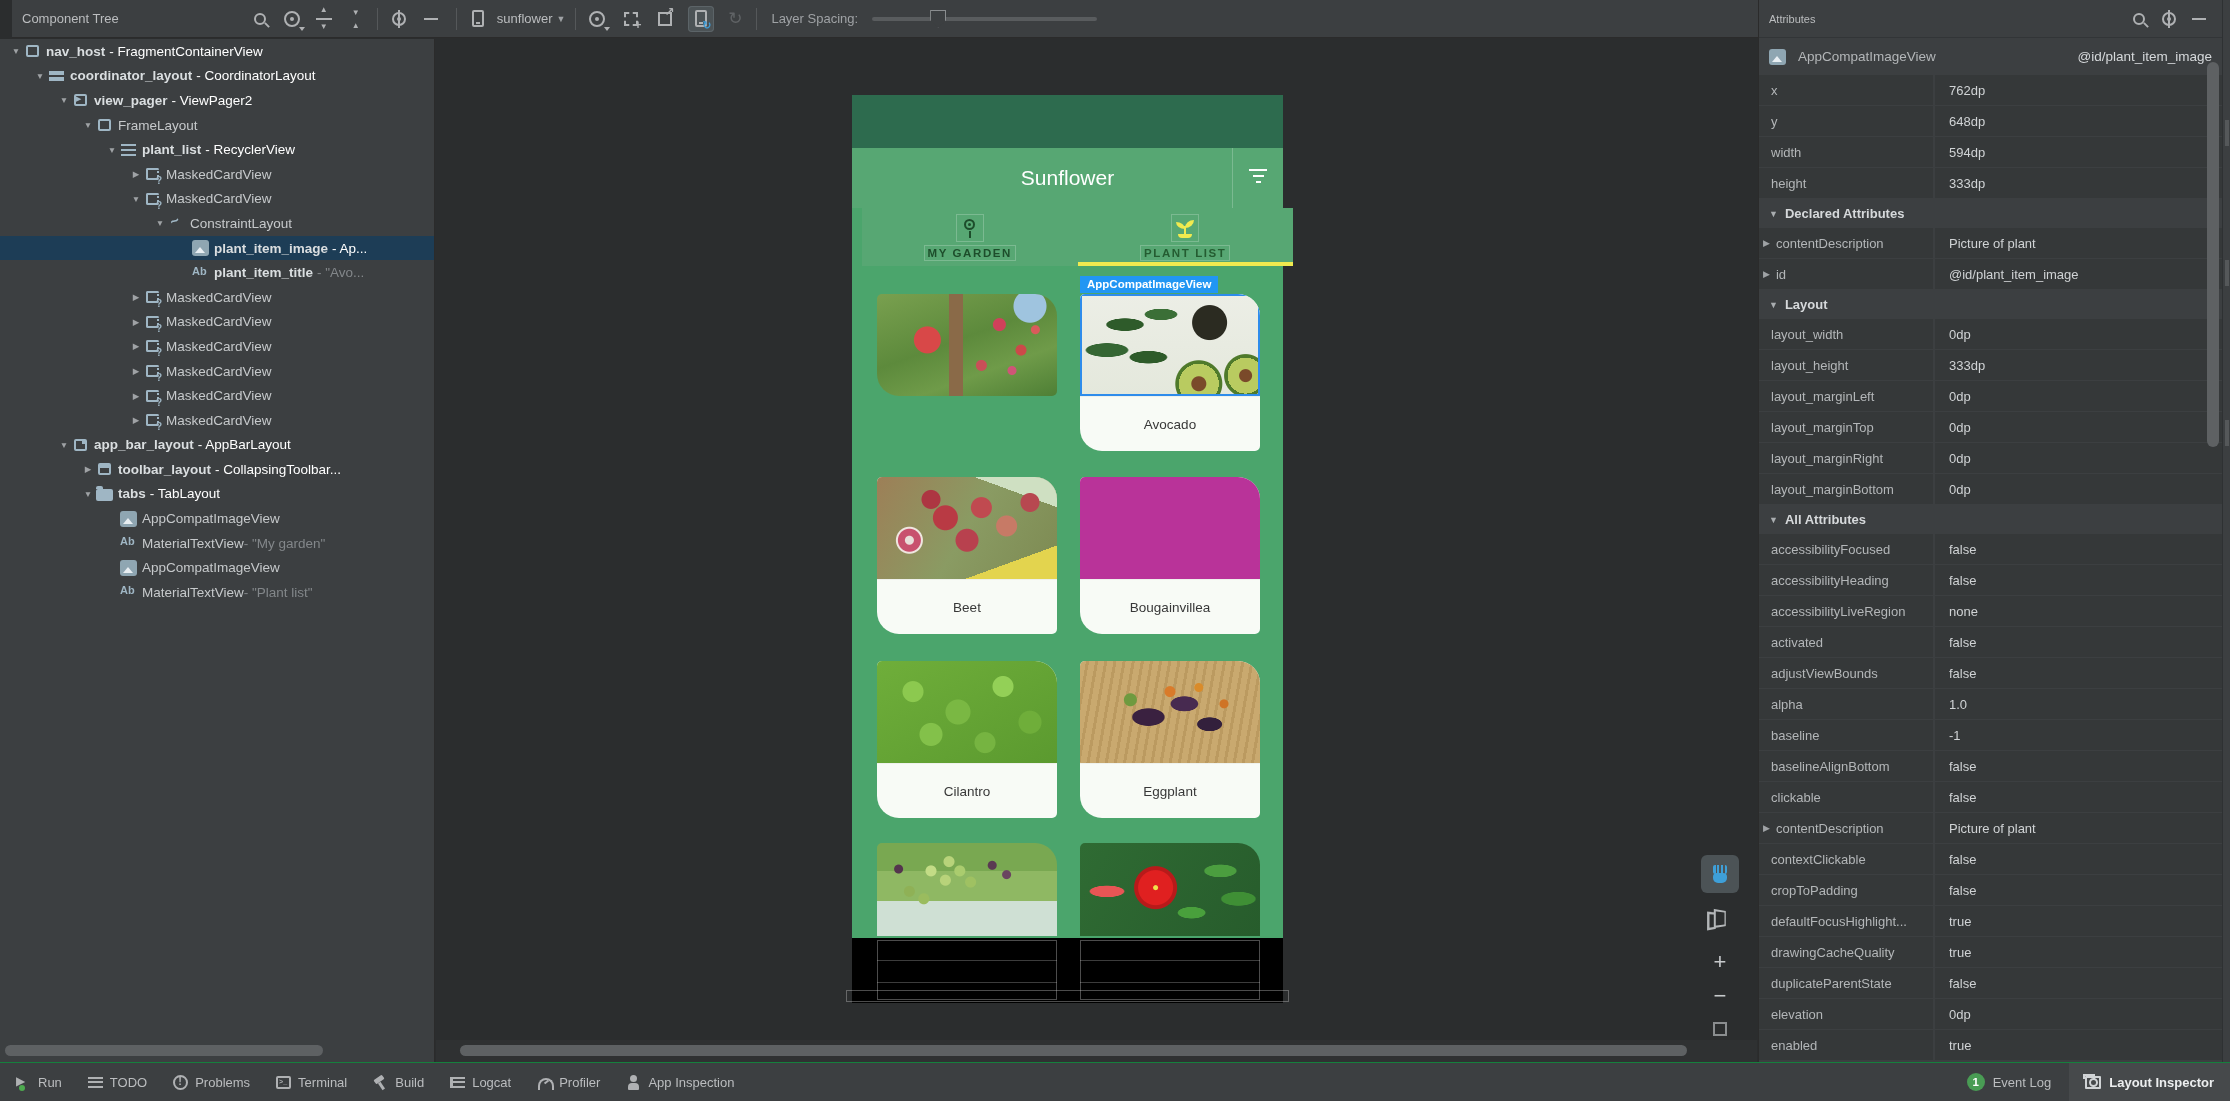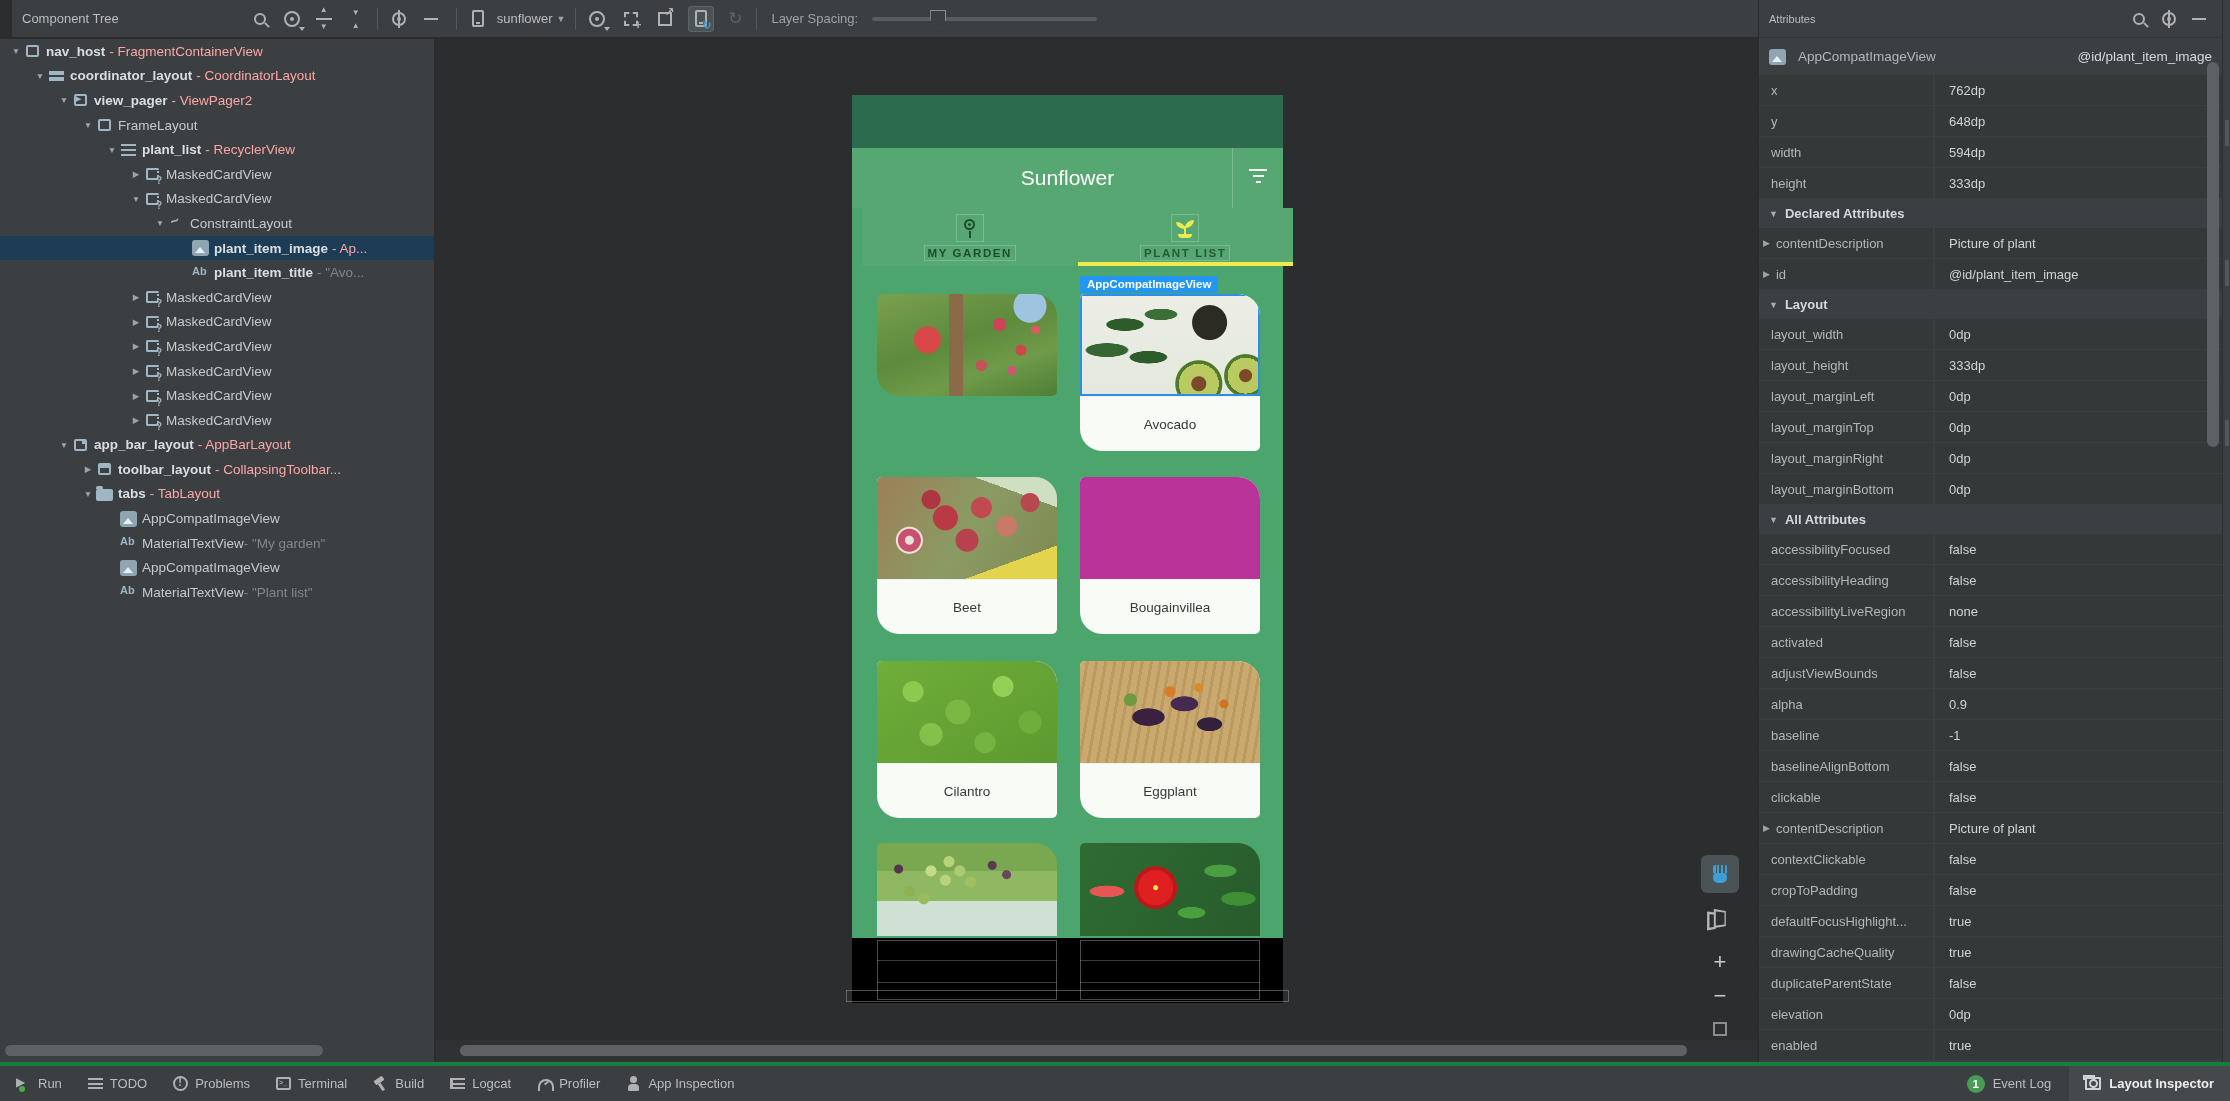--- a/index.html
+++ b/index.html
@@ -55,21 +55,21 @@
   #slider .thumb { position:absolute; left:58px; top:-7px; width:16px; height:18px; background:#3c3f41;
     border:1px solid #8a8d8f; clip-path:polygon(0 0,100% 0,100% 60%,50% 100%,0 60%); }
 
   
   #tree { position:absolute; left:0; top:39px; width:435px; bottom:39px; background:#3c3f41;
     border-right:1px solid #2b2b2b; overflow:hidden; }
   .tree-row { height:24.6px; display:flex; align-items:center; white-space:nowrap; font-size:13.5px; color:#c6c9cb; }
   .tree-row.sel { background:#1d3d56; }
   .tr-arrow { width:16px; font-size:8.5px; color:#9fa2a5; text-align:center; flex:0 0 auto; }
   .tr-label { font-weight:bold; color:#dadee0; margin-right:4px; }
-  .tr-type { color:#fca5a5; }
+  .tr-type { color:#ffffff; }
   .tr-type.plain { color:#c6c9cb; }
   .tr-str { color:#83878a; }
   
   .ti { width:17px; height:16px; margin-right:5px; position:relative; flex:0 0 auto; }
   .ti-box::before { content:""; position:absolute; inset:2px; border:2px solid #9fb6c4; border-radius:2px; }
   .ti-coord::before { content:""; position:absolute; inset:3px 1px; background:
     linear-gradient(#9fb6c4 0 4px, transparent 4px 6px, #9fb6c4 6px 10px); }
   .ti-pager::before { content:""; position:absolute; inset:2px; border:2px solid #9fb6c4; border-radius:2px; }
   .ti-pager::after { content:"▶"; position:absolute; left:4px; top:3px; font-size:7px; color:#9fb6c4; }
   .ti-list::before { content:""; position:absolute; inset:2px 1px; background:
@@ -247,21 +247,21 @@
     white-space:nowrap; overflow:hidden; }
   .attr-row .an .ex { font-size:9px; color:#9fa2a5; margin-right:6px; margin-left:-8px; }
   .attr-row .av { display:flex; align-items:center; padding-left:14px; color:#d0d3d5; }
 
   
   #right-stripe { position:absolute; right:0; top:0; width:8px; height:1062px; background:#3c3f41; border-left:1px solid #2e3133; }
   #right-stripe i { position:absolute; left:2px; width:4px; height:26px; background:#55585a; display:block; }
 
   
   #statusbar { position:absolute; left:0; bottom:0; width:2230px; height:39px; background:#3c3f41;
-    border-top:4px solid #15803d; display:flex; align-items:center; font-size:13px; color:#bbbdbf; }
+    border-top:1px solid #15803d; display:flex; align-items:center; font-size:13px; color:#bbbdbf; }
   .sb-item { display:flex; align-items:center; margin-left:26px; gap:7px; }
   .sb-ico { width:15px; height:15px; position:relative; display:inline-block; }
   .sico-run::before { content:"▶"; color:#afb1b3; font-size:12px; position:absolute; left:0; top:-1px; }
   .sico-run::after { content:""; position:absolute; left:3px; bottom:-1px; width:6px; height:6px; border-radius:50%; background:#4daa4f; }
   .sico-todo::before { content:""; position:absolute; inset:2px 0; background:
     linear-gradient(#afb1b3 0 2px, transparent 2px 4.5px, #afb1b3 4.5px 6.5px, transparent 6.5px 9px, #afb1b3 9px 11px); }
   .sico-problems::before { content:"!"; position:absolute; left:5px; top:0px; color:#afb1b3; font-weight:bold; font-size:11px; }
   .sico-problems::after { content:""; position:absolute; inset:0; border:2px solid #afb1b3; border-radius:50%; }
   .sico-terminal::before { content:""; position:absolute; inset:1px 0; border:2px solid #afb1b3; border-radius:2px; }
   .sico-terminal::after { content:">_"; position:absolute; left:3px; top:3px; font-size:7px; color:#afb1b3; font-weight:bold; }
@@ -668,21 +668,21 @@
         <div class="attr-row">
           <span class="an">activated</span>
           <span class="av">false</span>
         </div>
         <div class="attr-row">
           <span class="an">adjustViewBounds</span>
           <span class="av">false</span>
         </div>
         <div class="attr-row">
           <span class="an">alpha</span>
-          <span class="av">0.9</span>
+          <span class="av">1.0</span>
         </div>
         <div class="attr-row">
           <span class="an">baseline</span>
           <span class="av">-1</span>
         </div>
         <div class="attr-row">
           <span class="an">baselineAlignBottom</span>
           <span class="av">false</span>
         </div>
         <div class="attr-row">

